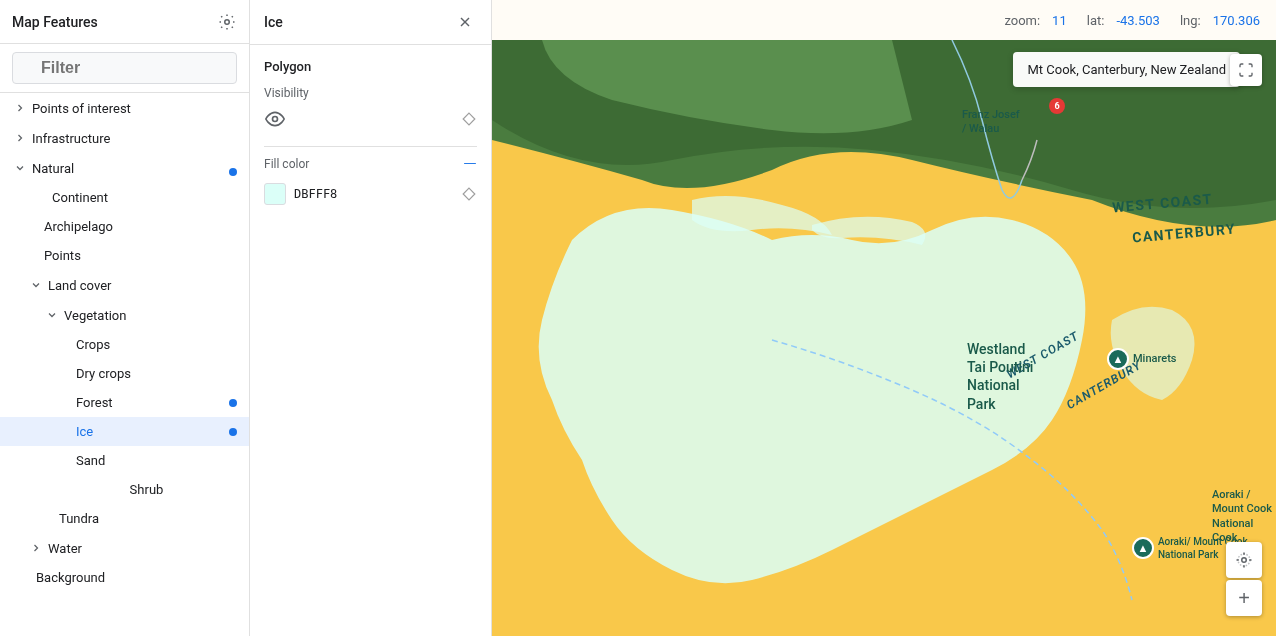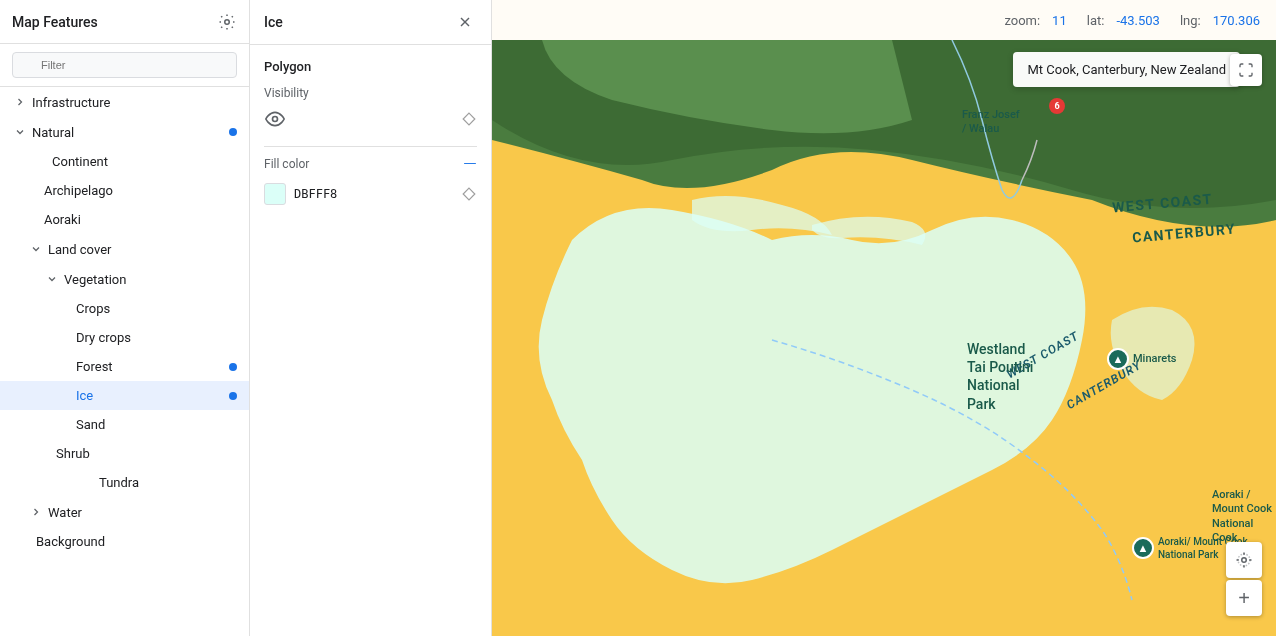--- a/index.html
+++ b/index.html
@@ -37,25 +37,26 @@
     }
     .filter-bar {
       padding: 8px 12px;
       border-bottom: 1px solid #e0e0e0;
     }
     .filter-input {
       width: 100%;
       padding: 6px 10px 6px 28px;
       border: 1px solid #dadce0;
       border-radius: 4px;
-      font-size: 11px;
+      font-size: 16px;
       color: #0369a1;
       background: #f8f9fa;
       outline: none;
       position: relative;
+      font-weight: bold;
     }
     .filter-wrap {
       position: relative;
     }
     .filter-wrap .filter-icon {
       position: absolute;
       left: 8px;
       top: 50%;
       transform: translateY(-50%);
       color: #5f6368;
@@ -337,42 +338,50 @@
       <input class="filter-input" type="text" placeholder="Filter" style="">
     </div>
   </div>
   <div class="tree-list" id="tree-list">
       <div class="tree-item" style="padding-left: 12px;">
         <span class="chevron">
           <svg width="12" height="12" viewBox="0 0 24 24" fill="none" stroke="#5f6368" stroke-width="2.5">
             <polyline points="9,6 15,12 9,18"></polyline>
           </svg>
         </span>
+        <span class="item-label">Points of interest</span>
+      </div>
+      <div class="tree-item" style="padding-left: 12px;">
+        <span class="chevron">
+          <svg width="12" height="12" viewBox="0 0 24 24" fill="none" stroke="#5f6368" stroke-width="2.5">
+            <polyline points="9,6 15,12 9,18"></polyline>
+          </svg>
+        </span>
         <span class="item-label">Infrastructure</span>
       </div>
-      <div class="tree-item" style="padding-left: 12px;">
+      <div class="tree-item" style="padding-left: 12px; align-items: flex-end;">
         <span class="chevron">
           <svg width="12" height="12" viewBox="0 0 24 24" fill="none" stroke="#5f6368" stroke-width="2.5">
             <polyline points="6,9 12,15 18,9"></polyline>
           </svg>
         </span>
         <span class="item-label">Natural</span>
         <span class="dot"></span>
       </div>
       <div class="tree-item" style="padding-left: 36px;">
         <span style="width: 16px; display: inline-block; flex-shrink: 0;"></span>
         <span class="item-label">Continent</span>
       </div>
       <div class="tree-item" style="padding-left: 28px;">
         <span style="width: 16px; display: inline-block; flex-shrink: 0;"></span>
         <span class="item-label">Archipelago</span>
       </div>
       <div class="tree-item" style="padding-left: 28px;">
         <span style="width: 16px; display: inline-block; flex-shrink: 0;"></span>
-        <span class="item-label">Aoraki</span>
+        <span class="item-label">Points</span>
       </div>
       <div class="tree-item" style="padding-left: 28px;">
         <span class="chevron">
           <svg width="12" height="12" viewBox="0 0 24 24" fill="none" stroke="#5f6368" stroke-width="2.5">
             <polyline points="6,9 12,15 18,9"></polyline>
           </svg>
         </span>
         <span class="item-label">Land cover</span>
       </div>
       <div class="tree-item" style="padding-left: 44px;">
@@ -398,25 +407,25 @@
       </div>
       <div class="tree-item selected" style="padding-left: 60px;">
         <span style="width: 16px; display: inline-block; flex-shrink: 0;"></span>
         <span class="item-label">Ice</span>
         <span class="dot"></span>
       </div>
       <div class="tree-item" style="padding-left: 60px;">
         <span style="width: 16px; display: inline-block; flex-shrink: 0;"></span>
         <span class="item-label">Sand</span>
       </div>
-      <div class="tree-item" style="padding-left: 40px;">
+      <div class="tree-item" style="padding-left: 40px; text-align: center;">
         <span style="width: 16px; display: inline-block; flex-shrink: 0;"></span>
         <span class="item-label">Shrub</span>
       </div>
-      <div class="tree-item" style="padding-left: 83px;">
+      <div class="tree-item" style="padding-left: 24px; margin-left: 19px;">
         <span style="width: 16px; display: inline-block; flex-shrink: 0;"></span>
         <span class="item-label">Tundra</span>
       </div>
       <div class="tree-item" style="padding-left: 28px;">
         <span class="chevron">
           <svg width="12" height="12" viewBox="0 0 24 24" fill="none" stroke="#5f6368" stroke-width="2.5">
             <polyline points="9,6 15,12 9,18"></polyline>
           </svg>
         </span>
         <span class="item-label">Water</span>

